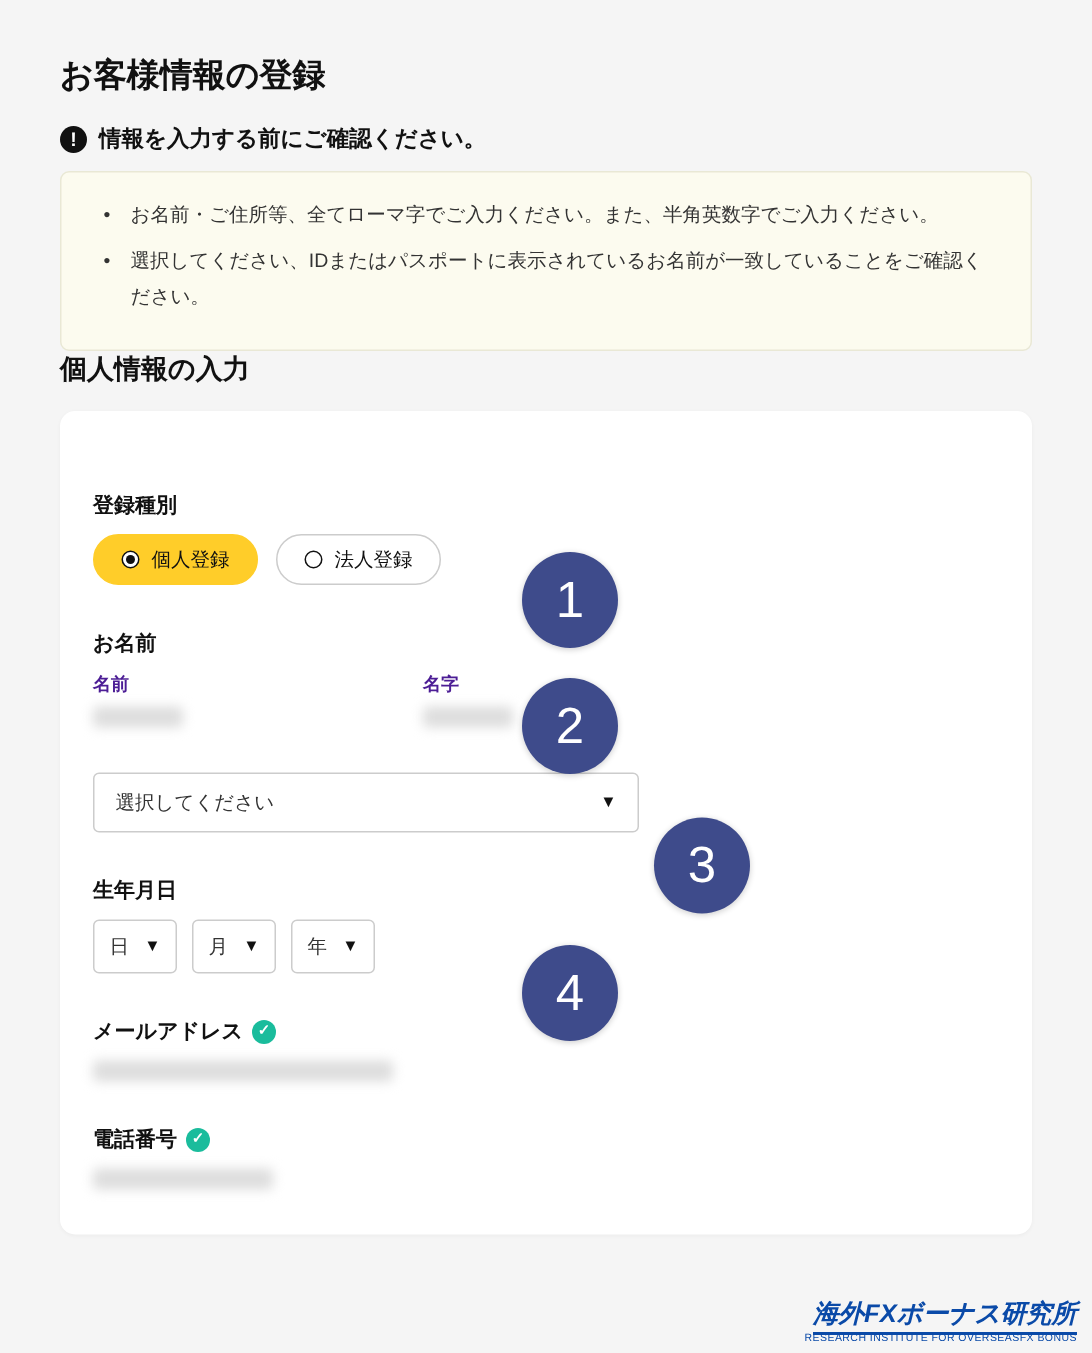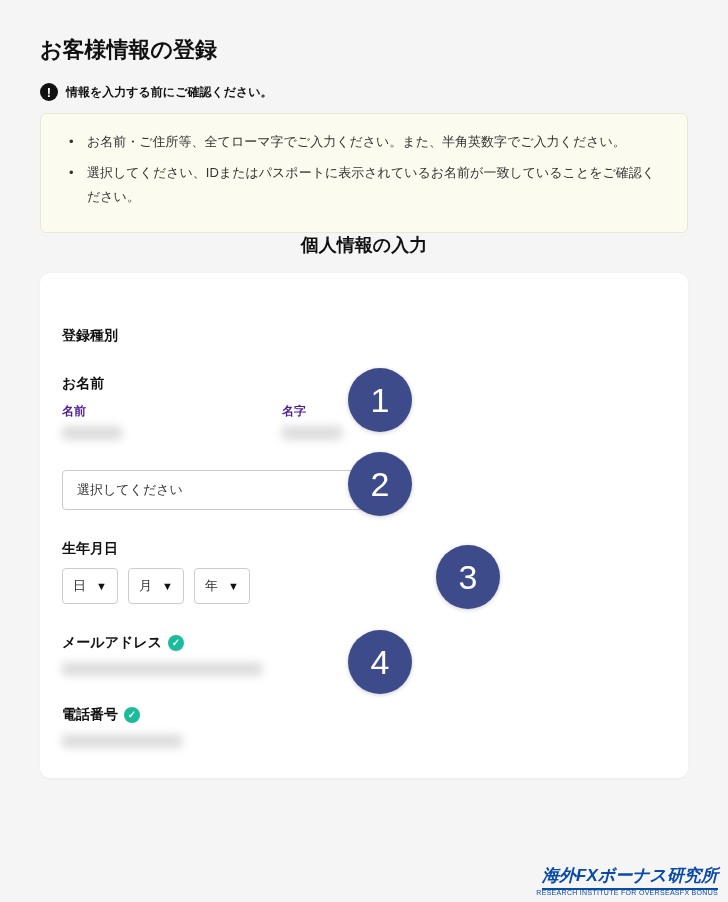--- a/index.html
+++ b/index.html
@@ -27,21 +27,21 @@
       margin-bottom: 12px;
     }
     .alert-icon {
       width: 18px; height: 18px;
       background: #111; border-radius: 50%;
       color: #fff;
       display: flex; align-items: center; justify-content: center;
       font-size: 13px; font-weight: bold;
     }
     .alert-header-text {
-      font-size: 12px; font-weight: bold;
+      font-size: 15px; font-weight: bold;
     }
     .notice-box {
       background: #fcfbef;
       border: 1px solid #e9e8d5;
       border-radius: 6px;
       padding: 16px 24px 16px 28px;
     }
     .notice-box ul { list-style: none; }
     .notice-box li {
       font-size: 13px;
@@ -56,21 +56,20 @@
       position: absolute; left: 0; top: 0;
       color: #333;
     }
     .notice-box li .indent {
       display: block;
       padding-left: 26px;
     }
     .section-title {
       font-size: 18px; font-weight: bold;
       margin-bottom: 16px;
-      text-align: center;
     }
     .card {
       background: #fff;
       border-radius: 10px;
       padding: 24px 22px 30px 22px;
       box-shadow: 0 1px 3px rgba(0,0,0,0.04);
       position: relative;
     }
     .field-group { margin-bottom: 20px; margin-top: 30px; }
     .field-label {
@@ -116,21 +115,21 @@
       background: linear-gradient(#ddd,#ddd);
       filter: blur(4px);
       height: 14px; width: 60px; border-radius: 3px;
     }
     .blurred.wide { width: 200px; }
     .blurred.mid { width: 120px; }
     .select {
       border: 1px solid #ccc;
       border-radius: 4px;
       padding: 10px 14px;
-      width: 324px;
+      width: 364px;
       font-size: 13px;
       display: flex; justify-content: space-between; align-items: center;
       color: #333;
     }
     .select.small { width: auto; padding: 8px 10px; min-width: 56px; gap: 8px; }
     .dob-row { display: flex; gap: 10px; }
     .arrow-down { font-size: 11px; color: #111; }
     .check-icon {
       width: 16px; height: 16px; border-radius: 50%;
       background: #1abc9c; display: inline-flex;
@@ -188,20 +187,30 @@
       <li>お名前・ご住所等、全てローマ字でご入力ください。また、半角英数字でご入力ください。</li>
       <li>選択してください、IDまたはパスポートに表示されているお名前が一致していることをご確認ください。</li>
     </ul>
   </div>
 
   <h2 class="section-title">個人情報の入力</h2>
 
   <div class="card">
     <div class="field-group">
       <div class="field-label">登録種別</div>
+      <div class="pill-row">
+        <div class="pill selected">
+          <span class="dot"></span>
+          <span>個人登録</span>
+        </div>
+        <div class="pill">
+          <span class="dot"></span>
+          <span>法人登録</span>
+        </div>
+      </div>
     </div>
 
     <div class="field-group">
       <div class="field-label">お名前</div>
       <div class="name-row">
         <div class="name-col">
           <div class="sub-label">名前</div>
           <div class="blurred"></div>
         </div>
         <div class="name-col" style="margin-left:100px;">

